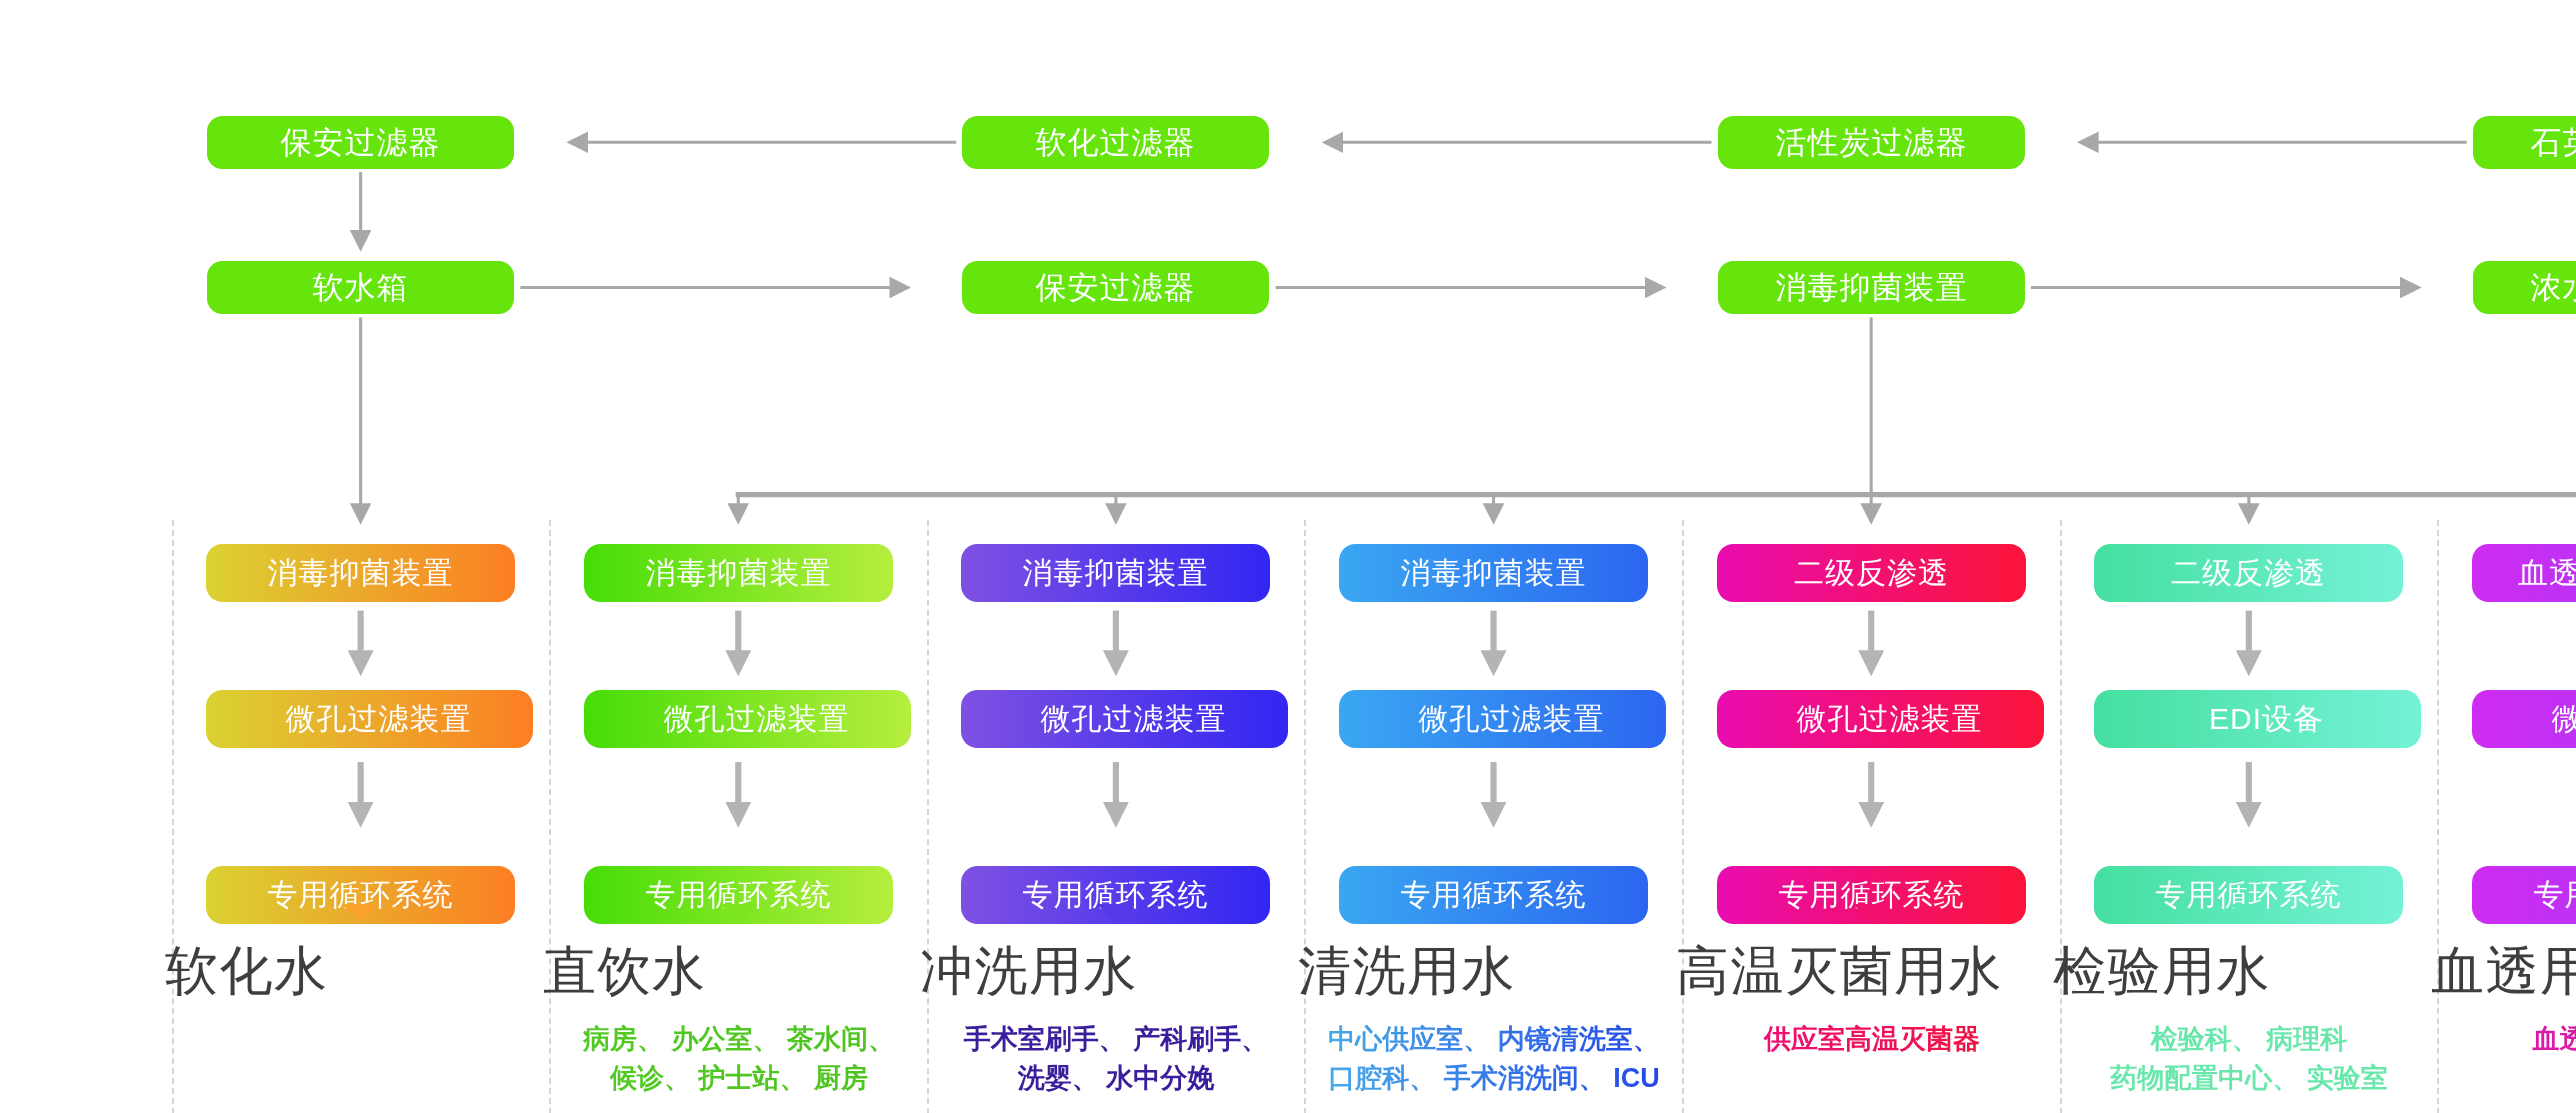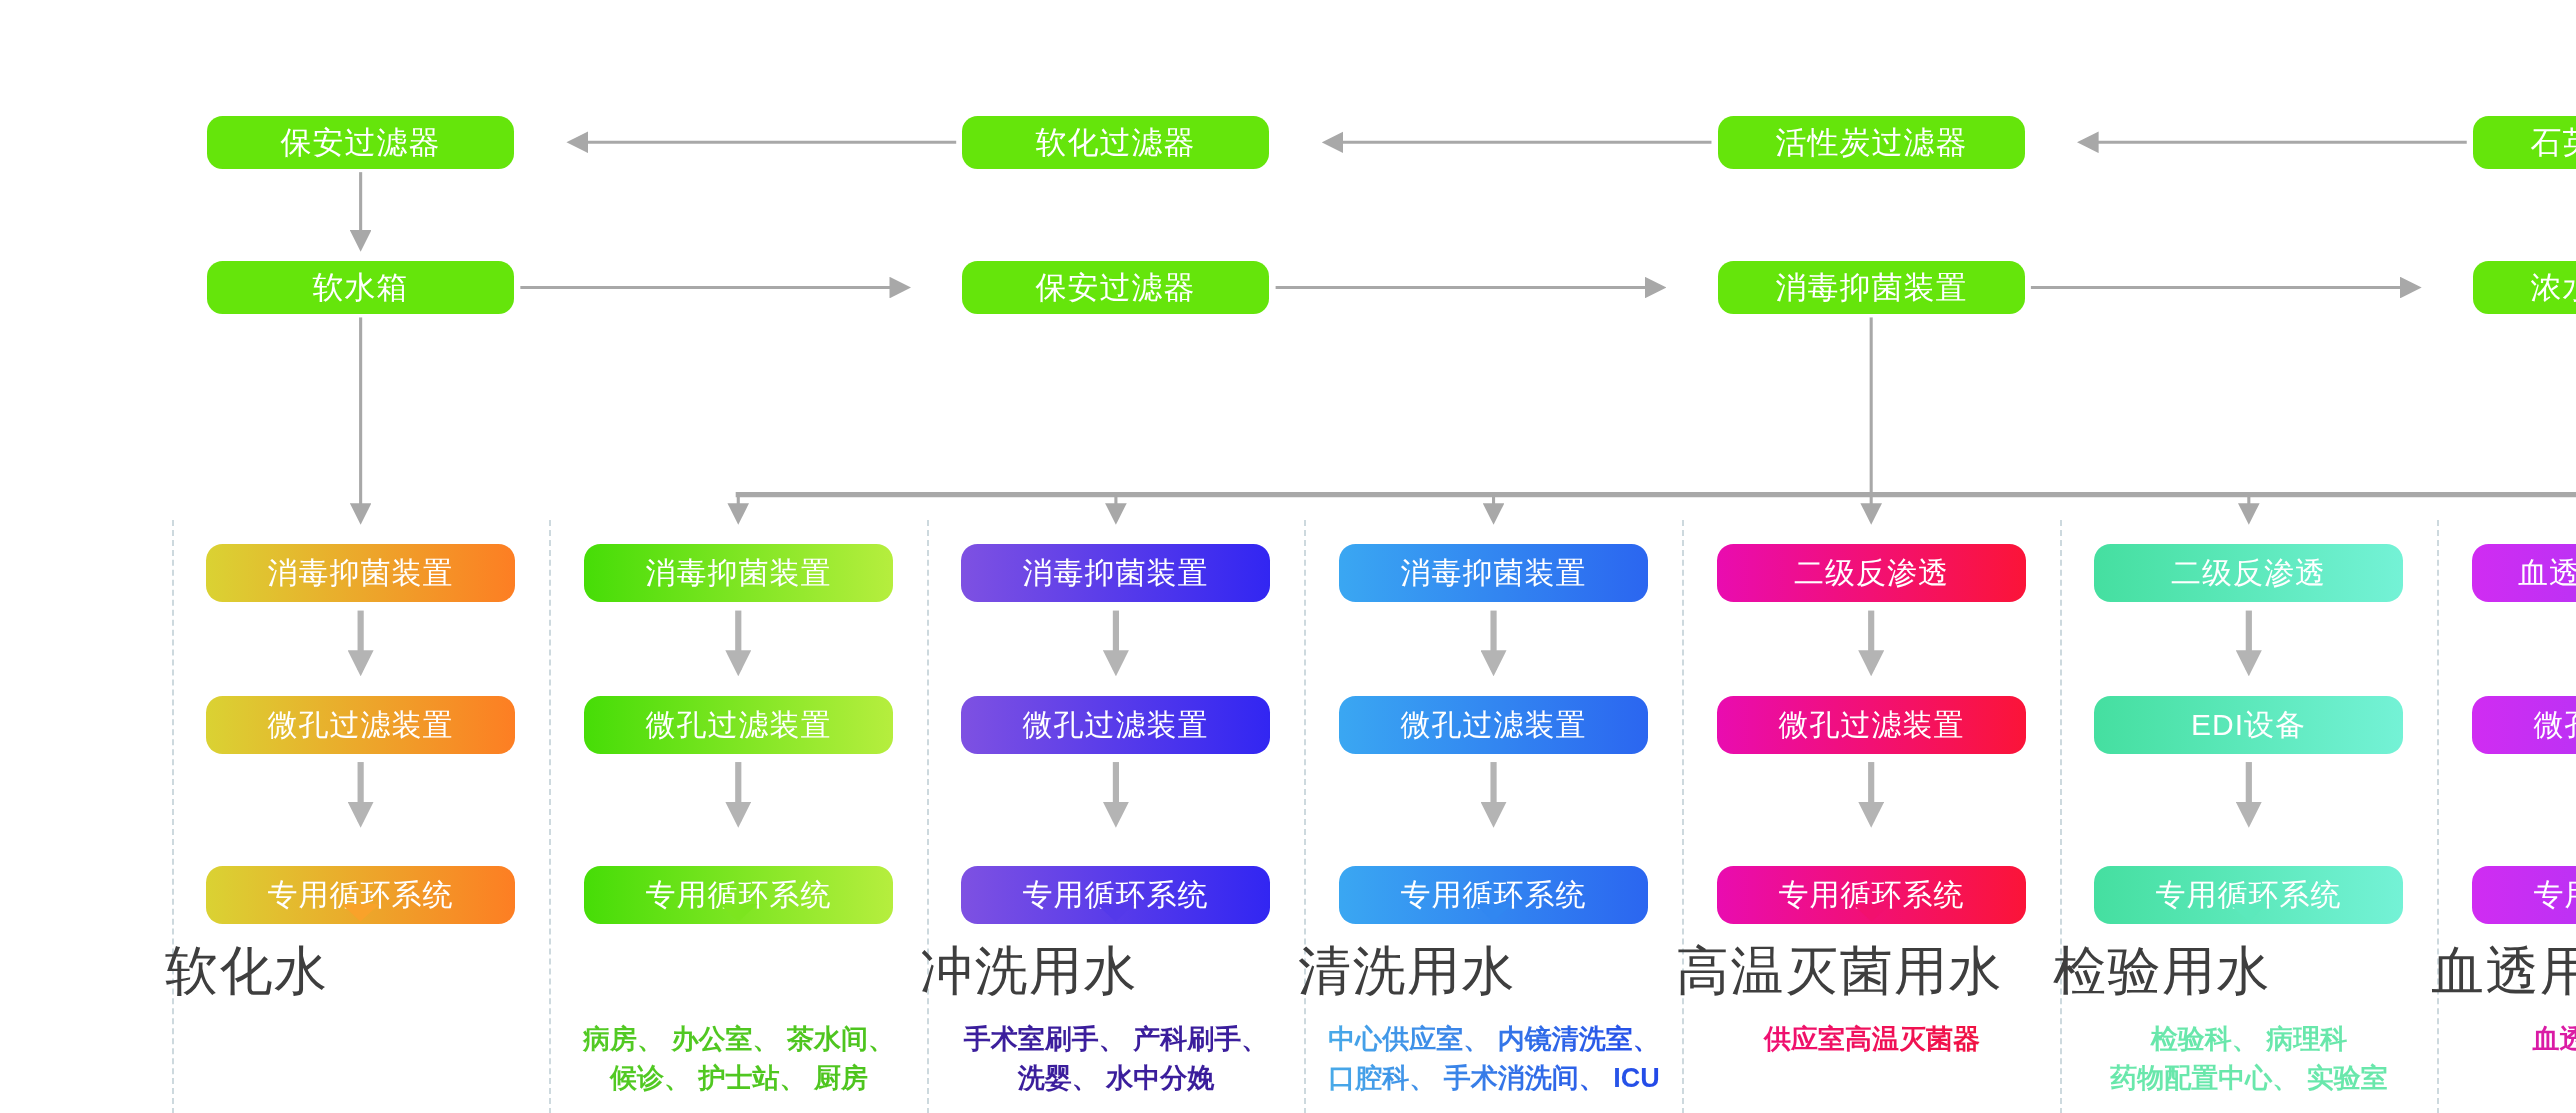--- a/index.html
+++ b/index.html
@@ -19,21 +19,21 @@
   .sep{position:absolute;top:520px;height:594px;width:0;
        border-left:2.1px dashed var(--sepcol);}
   
   .col{position:absolute;top:544px;width:309px;height:570px;}
   .cbox{
     position:absolute;left:0;width:309px;height:58px;border-radius:16.5px;
     background:linear-gradient(90deg,var(--g1),var(--g2));
     color:#fff;font-size:30px;letter-spacing:1px;
     display:flex;align-items:center;justify-content:center;white-space:nowrap;
   }
-  .b1{top:0;} .b2{top:152px;} .b3{top:303px;margin-top:19px;}
+  .b1{top:0;} .b2{top:146px;padding-left:18px;} .b3{top:303px;margin-top:19px;}
   .tail{
     position:absolute;left:50%;top:360px;width:38px;height:17.5px;
     transform:translateX(-50%);
     background:var(--gm);
     clip-path:polygon(0 0,100% 0,50% 100%);
   }
   .ctitle{
     position:absolute;left:-41px;top:398px;width:392px;text-align:left;
     font-size:53px;font-weight:400;color:var(--titlecol);letter-spacing:1.5px;
     line-height:1.1;white-space:nowrap;
@@ -137,20 +137,21 @@
   <div class="cbox b3">专用循环系统</div>
   <div class="tail"></div>
   <div class="ctitle">软化水</div>
 </div>
 
 <div class="col" style="left: 584px; --g1: #46dd07; --g2: #b6ee3e; --gm: #7ce51f; --d1: #53cb25; --d2: #4cc31c;">
   <div class="cbox b1">消毒抑菌装置</div>
   <div class="cbox b2">微孔过滤装置</div>
   <div class="cbox b3">专用循环系统</div>
   <div class="tail"></div>
+  <div class="ctitle">直饮水</div>
   <div class="cdesc">病房、 办公室、 茶水间、
 候诊、 护士站、 厨房</div>
 </div>
 
 <div class="col" style="left: 961px; --g1: #7e51e2; --g2: #3226f2; --gm: #5439ea; --d1: #3b1e9c; --d2: #3b1e9c;">
   <div class="cbox b1">消毒抑菌装置</div>
   <div class="cbox b2">微孔过滤装置</div>
   <div class="cbox b3">专用循环系统</div>
   <div class="tail"></div>
   <div class="ctitle">冲洗用水</div>

